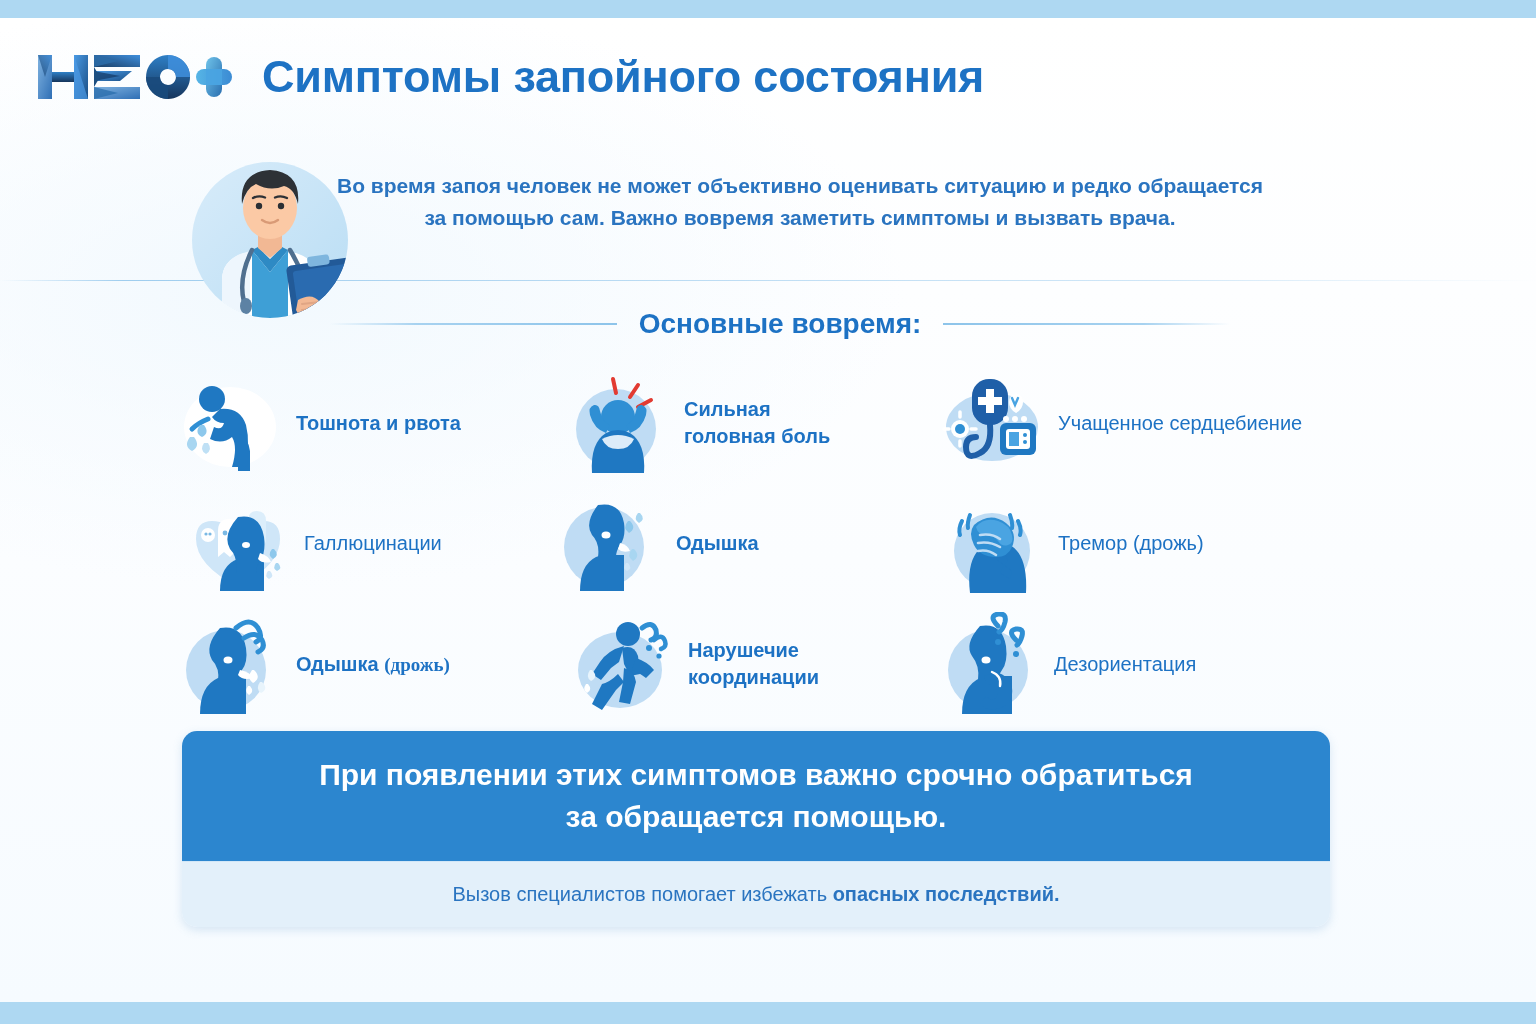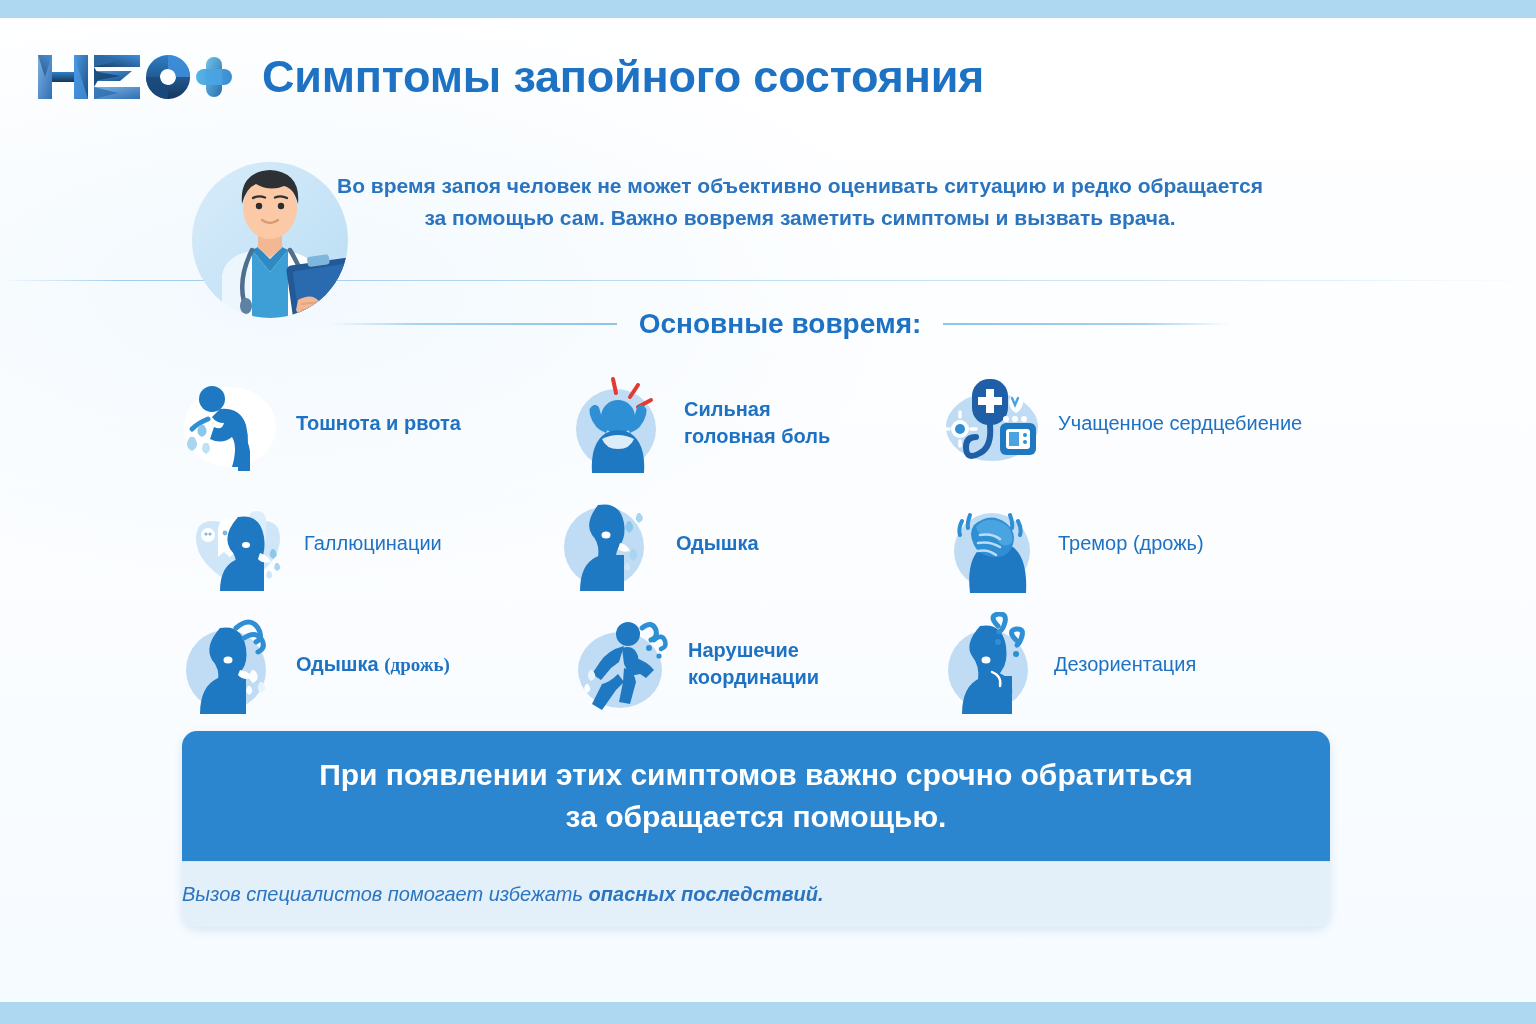--- a/index.html
+++ b/index.html
@@ -191,22 +191,22 @@
     font-size: 30px;
     font-weight: bold;
     line-height: 42px;
     text-align: center;
   }
   .callout-sub {
     height: 66px;
     background: #e3f0fa;
     display: flex;
     align-items: center;
+    justify-content: center;
     border-top: 1px solid #d2e7f7;
-    font-style: italic;
   }
   .callout-sub .txt {
     font-size: 20px;
     color: #2a74c0;
     font-weight: 500;
   }
   .callout-sub .txt b { font-weight: bold; }
 </style>
 </head>
 <body>

